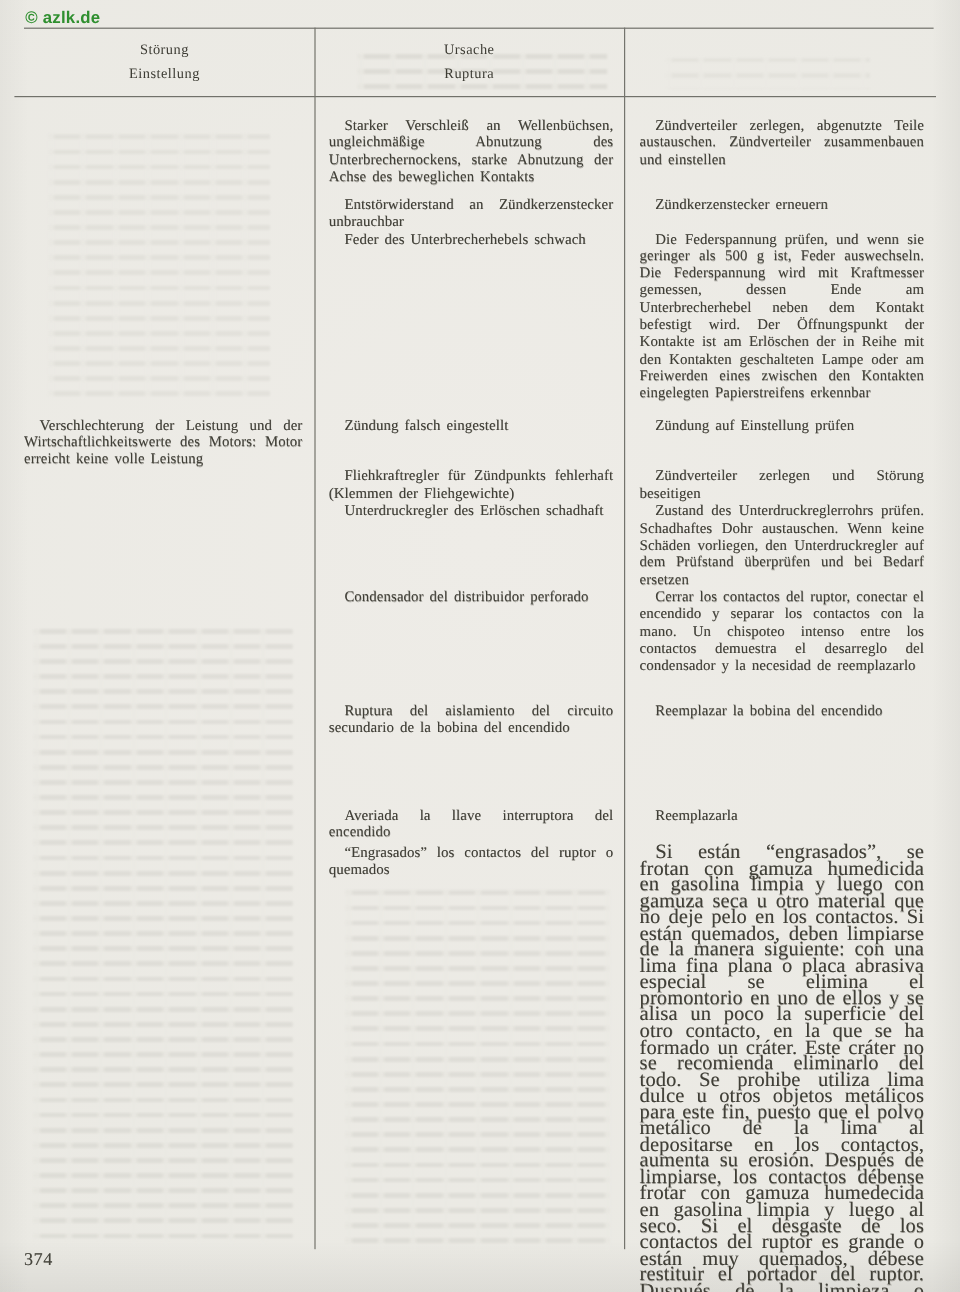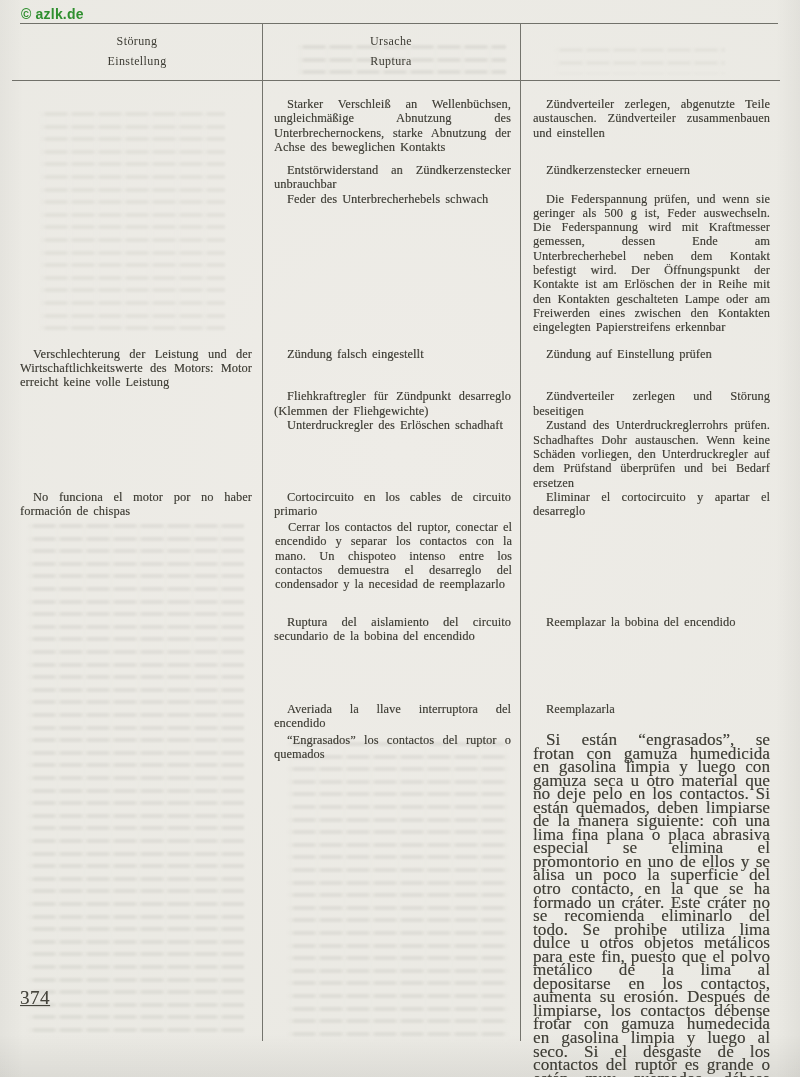--- a/index.html
+++ b/index.html
@@ -37,22 +37,22 @@
     margin:0;font-size:12.3px;line-height:14.3px;text-align:justify;text-indent:13px;
     letter-spacing:0.1px;word-spacing:1.8px;
     text-shadow:0.3px 0.3px 0.5px rgba(62,60,50,0.45);
   }
   .para.small{font-size:17px;line-height:13.55px;word-spacing:1.4px;}
   
   .g0p0{min-height:66px}.g0p1{min-height:27px}.g0p2{min-height:155px}
   .g1p0{min-height:26px}.g1p1{min-height:29px}.g1p2{min-height:70px}
   .g2p0{min-height:30px}.g2p1{min-height:95px}
   .g3p0{min-height:30px}.g3p1{min-height:57px}.g3p2{min-height:31px}.g3p3{min-height:350px}
-  .page-number{position:absolute;left:20px;top:987px;font-size:19px;letter-spacing:0.5px;color:#45443c;
-    text-shadow:0.3px 0.3px 0.5px rgba(62,60,50,0.4);text-decoration:underline;}
+  .page-number{position:absolute;left:20px;top:1042px;font-size:15px;letter-spacing:0.5px;color:#45443c;
+    text-shadow:0.3px 0.3px 0.5px rgba(62,60,50,0.4);}
   
   .ghost{
     position:absolute;pointer-events:none;filter:blur(1.1px);
     background:
       repeating-linear-gradient(90deg, rgba(234,233,227,0.75) 0 5px, rgba(0,0,0,0) 5px 27px),
       repeating-linear-gradient(180deg, rgba(104,102,90,0.16) 0 4px, rgba(0,0,0,0) 4px 12.6px);
   }
   .gh1{left:40px;top:112px;width:185px;height:218px;opacity:.45;}
   .gh2{left:28px;top:524px;width:216px;height:512px;opacity:.6;}
   .gh3{left:288px;top:742px;width:220px;height:300px;opacity:.6;}
@@ -125,49 +125,41 @@
       <div class="cell c2">
         <p class="para">Zündung falsch eingestellt</p>
       </div>
       <div class="cell c3">
         <p class="para">Zündung auf Einstellung prüfen</p>
       </div>
     </div>
     <div class="prow g1p1">
       <div class="cell c1"></div>
       <div class="cell c2">
-        <p class="para">Fliehkraftregler für Zündpunkt desarreglo (Klemmen der Fliehgewichte)</p>
+        <p class="para">Fliehkraftregler für Zündpunkts fehlerhaft (Klemmen der Fliehgewichte)</p>
       </div>
       <div class="cell c3">
         <p class="para">Zündverteiler zerlegen und Störung beseitigen</p>
       </div>
     </div>
     <div class="prow g1p2">
       <div class="cell c1"></div>
       <div class="cell c2">
         <p class="para">Unterdruckregler des Erlöschen schadhaft</p>
       </div>
       <div class="cell c3">
         <p class="para">Zustand des Unterdruckreglerrohrs prüfen. Schadhaftes Dohr austauschen. Wenn keine Schäden vorliegen, den Unterdruckregler auf dem Prüfstand überprüfen und bei Bedarf ersetzen</p>
       </div>
     </div>
 
-    <div class="prow g2p0">
-      <div class="cell c1">
-        <p class="para">No funciona el motor por no haber formación de chispas</p>
-      </div>
-      <div class="cell c2">
-        <p class="para">Cortocircuito en los cables de circuito primario</p>
-      </div>
-      <div class="cell c3">
-        <p class="para">Eliminar el cortocircuito y apartar el desarreglo</p>
-      </div>
-    </div>
     <div class="prow g2p1">
       <div class="cell c1"></div>
+      <div class="cell c2">
+        <p class="para">Condensador del distribuidor perforado</p>
+      </div>
       <div class="cell c3">
         <p class="para">Cerrar los contactos del ruptor, conectar el encendido y separar los contactos con la mano. Un chispoteo intenso entre los contactos demuestra el desarreglo del condensador y la necesidad de reemplazarlo</p>
       </div>
     </div>
 
     <div class="prow g3p0">
       <div class="cell c1"></div>
       <div class="cell c2">
         <p class="para">Ruptura del aislamiento del circuito secundario de la bobina del encendido</p>
       </div>

